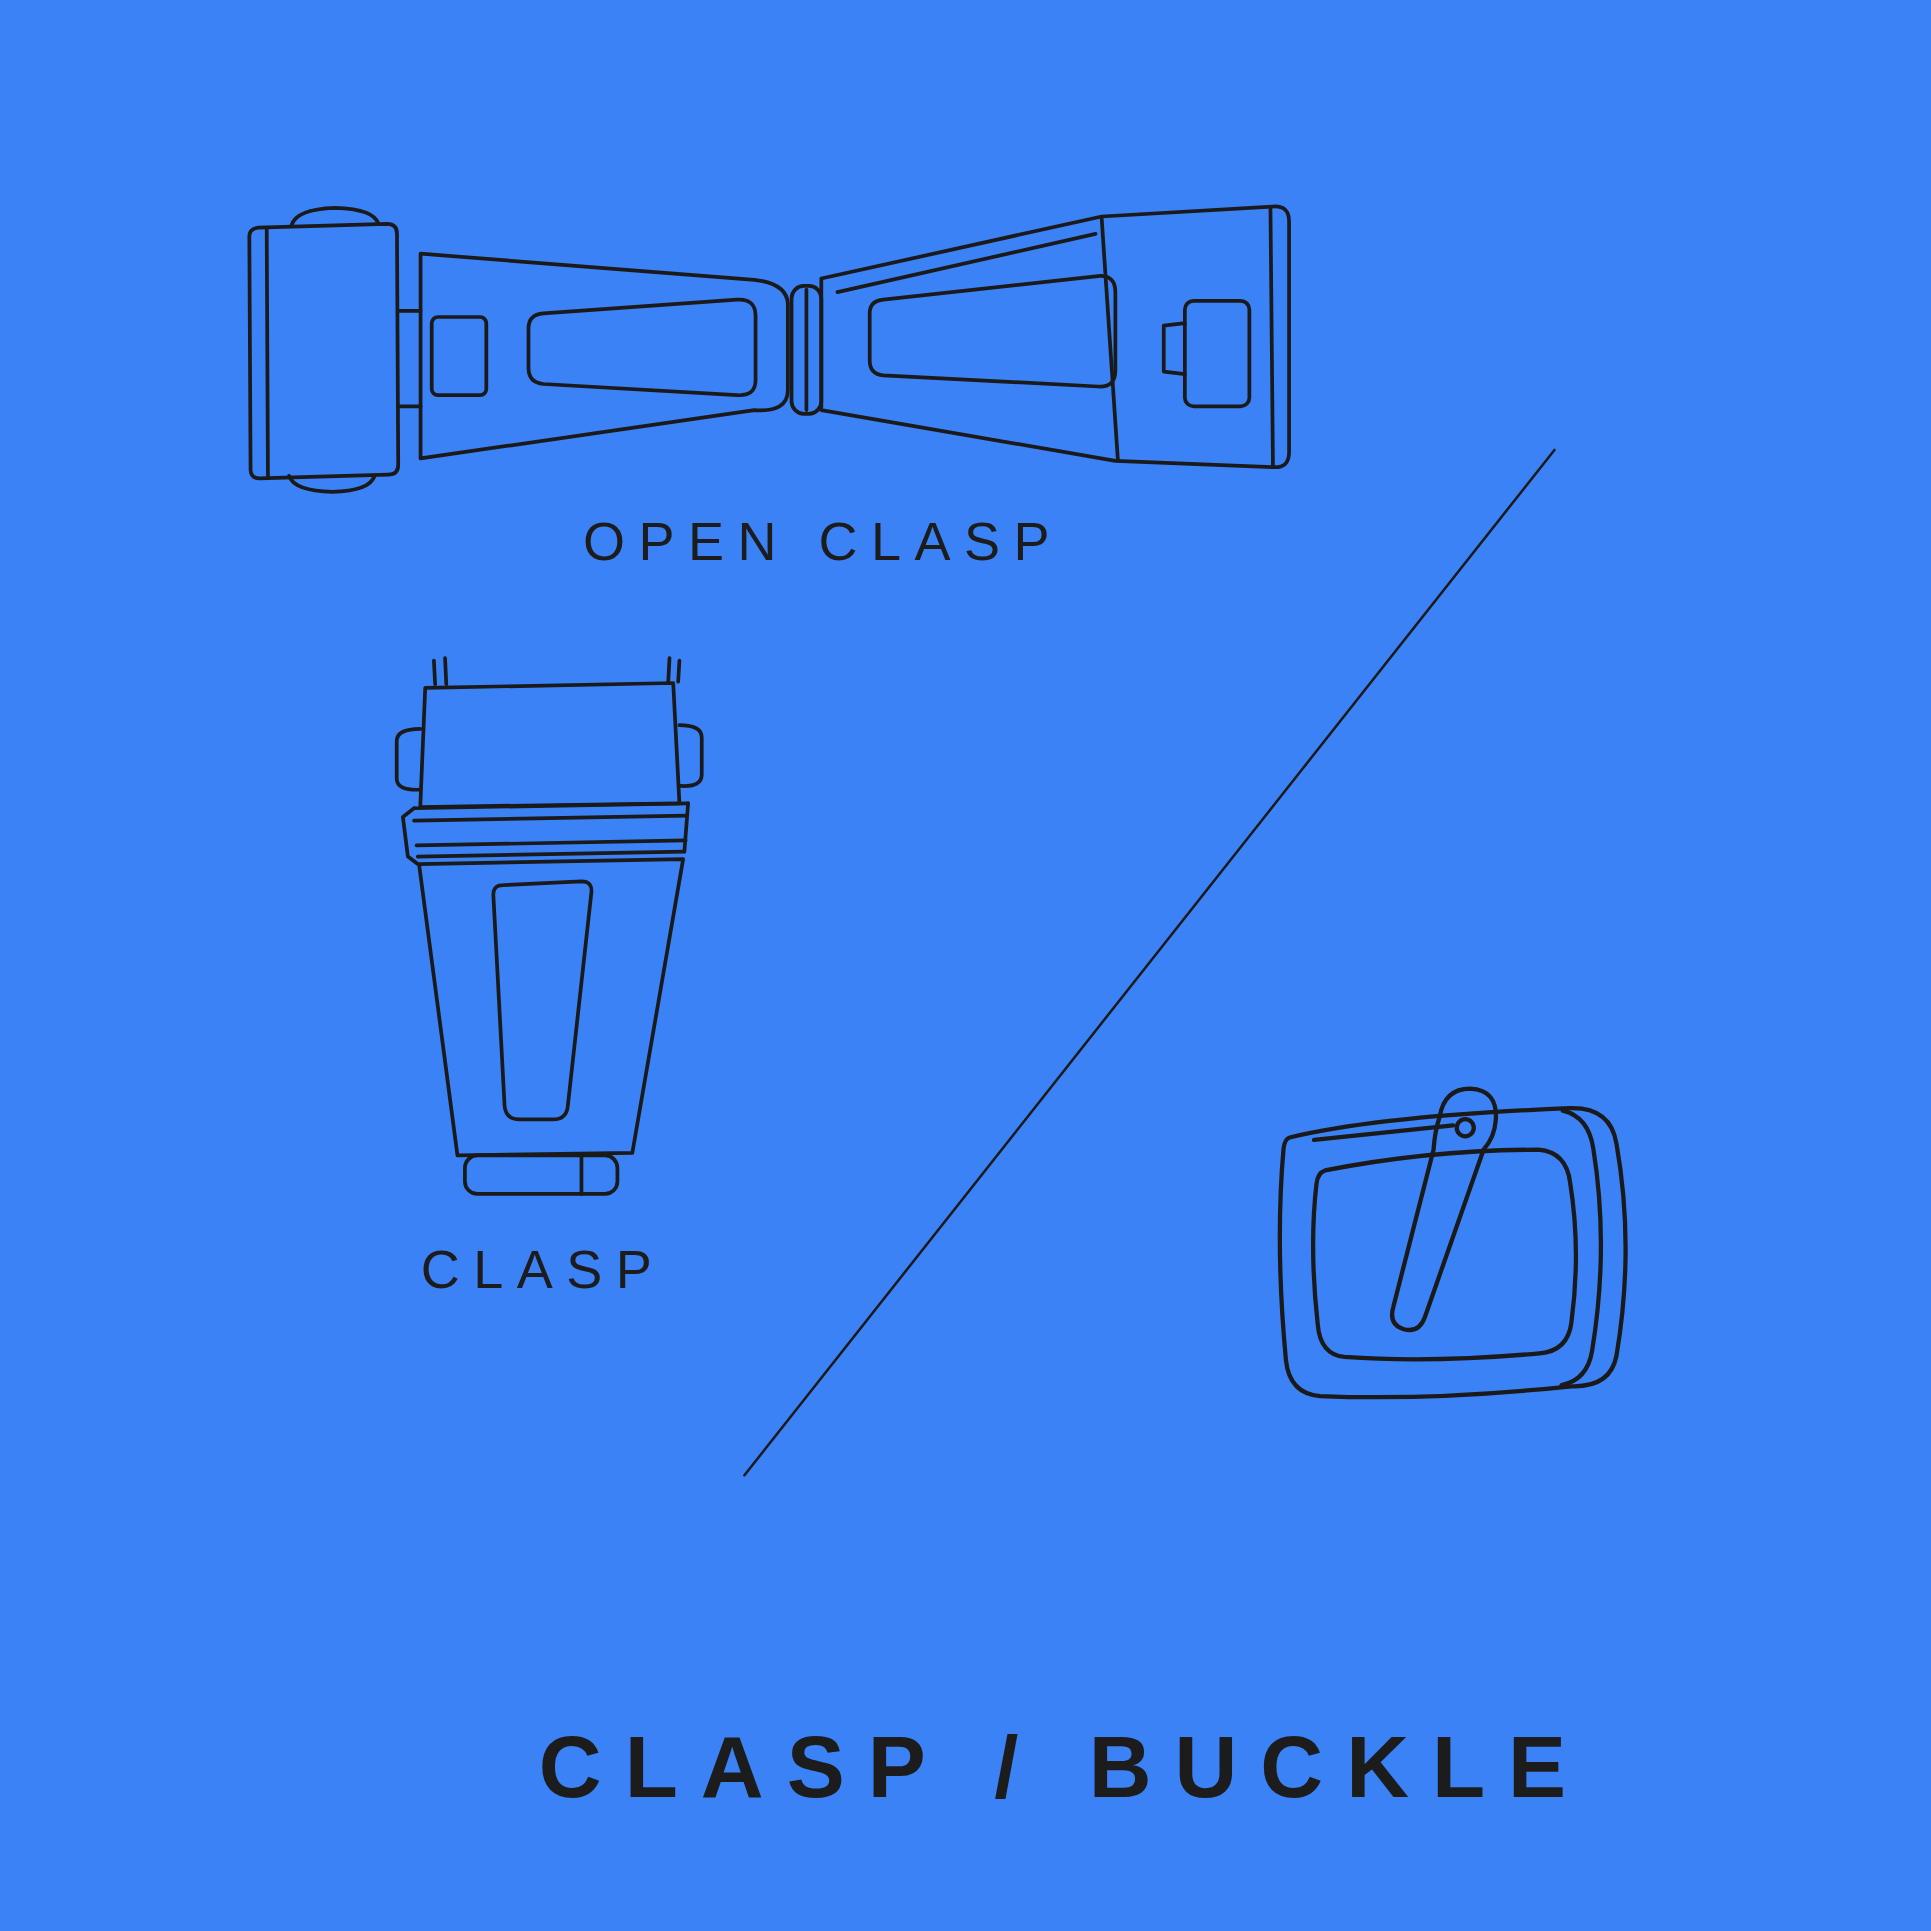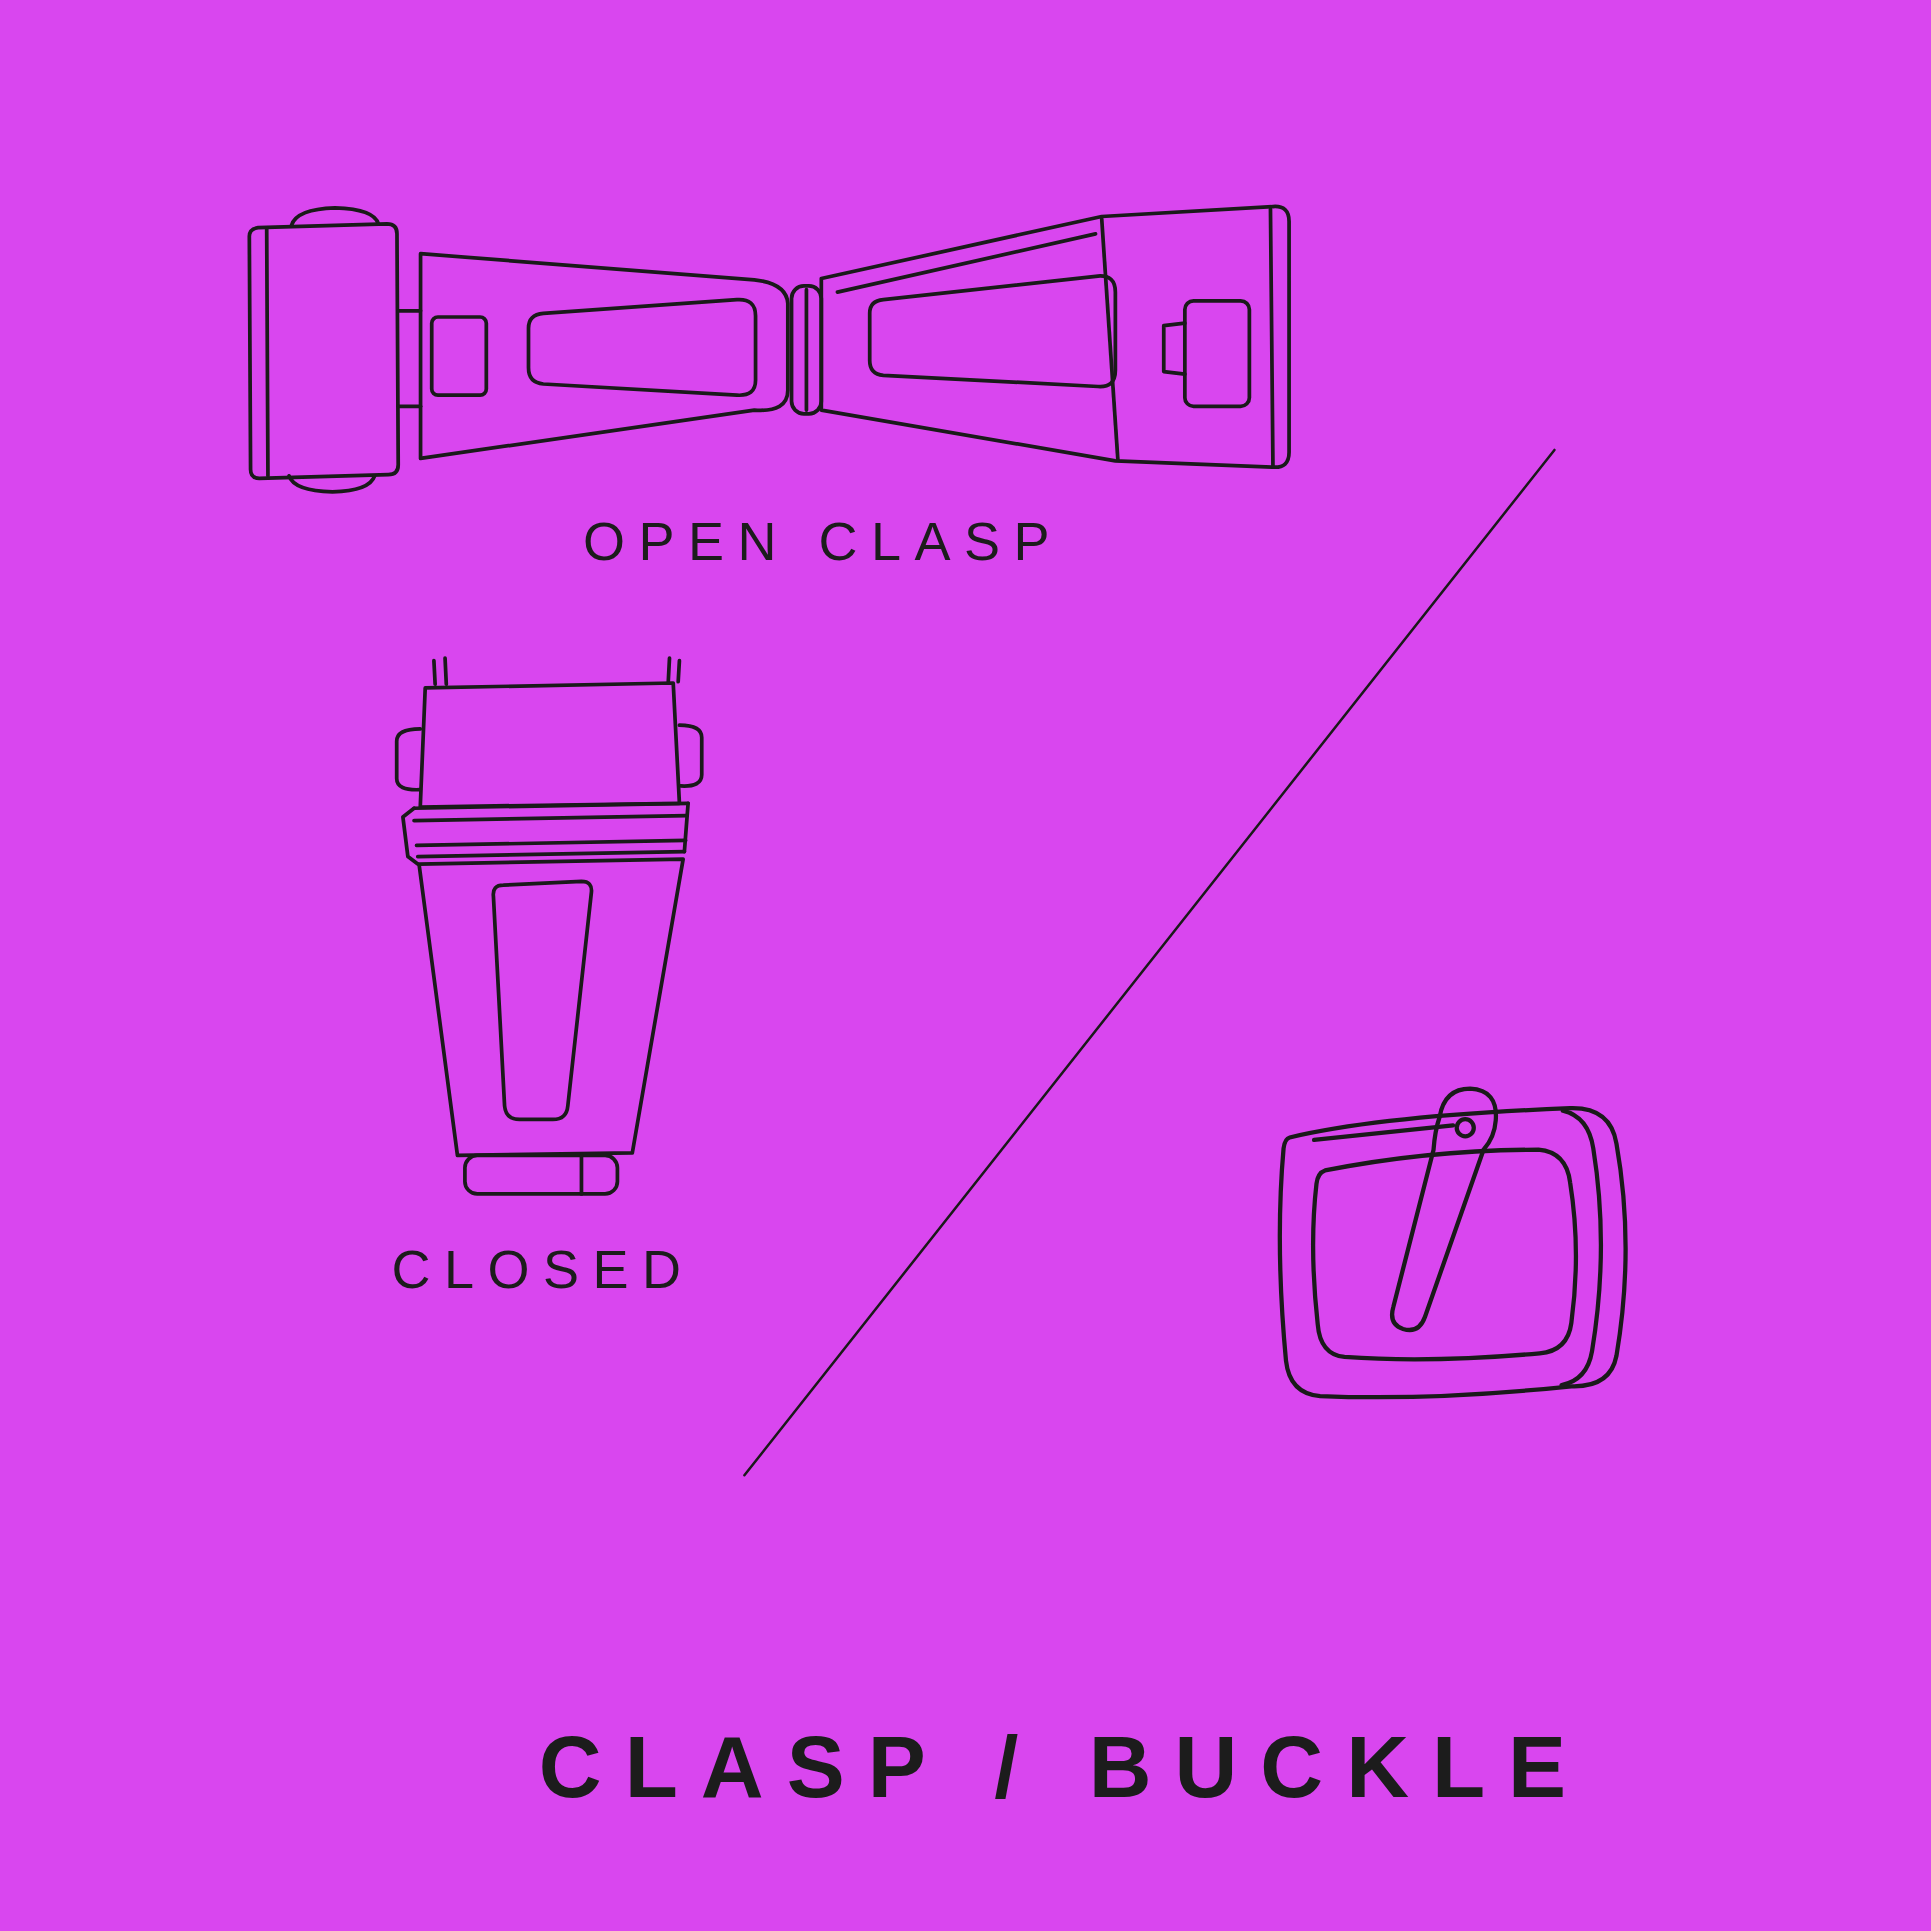--- a/index.html
+++ b/index.html
@@ -4,21 +4,21 @@
 <style>
   html, body {
     margin: 0;
     padding: 0;
     background: #ffffff;
   }
   .canvas {
     position: relative;
     width: 1931px;
     height: 1931px;
-    background: #d946ef;
+    background: #3b82f6;
     overflow: hidden;
     font-family: "Liberation Sans", sans-serif;
     color: #1c1c1c;
   }
   .illus {
     position: absolute;
   }
   .illus path, .illus rect, .illus line, .illus circle {
     fill: none;
     stroke: #1a1a1a;
@@ -115,21 +115,21 @@
       <path d="M29,126 L20,133 L24,165 L32,171"></path>
       <path d="M250,122 L247,161"></path>
 
       <path d="M33,171 L246,167 L205,404 L64,406 Z"></path>
       <path d="M101,188 L164,185 Q173,185 172,194 L153,366 Q152,377 141,377 L114,377 Q103,377 102,366 L93,197 Q92,188 101,188 Z"></path>
 
       <rect x="70" y="406" width="123" height="31" rx="10"></rect>
       <path d="M164,406 L164,437"></path>
     </g>
   </svg>
-  <div class="label closed-label">CLOSED</div>
+  <div class="label closed-label">CLASP</div>
 
   <svg class="divider-svg" aria-hidden="true" viewBox="0 0 2000 2000" width="1931" height="1931">
     <line x1="1610" y1="466" x2="771" y2="1528"></line>
   </svg>
 
   <svg class="illus buckle-svg" viewBox="0 0 360 300" aria-hidden="true">
     <g stroke-width="3.5">
 
       <path d="M44,52 Q120,34 274,28 Q307,27 312,57 Q327,142 312,231 Q307,257 275,256 Q160,268 69,264 Q44,262 41,235 Q32,140 39,61 Q40,53 44,52 Z"></path>
 

